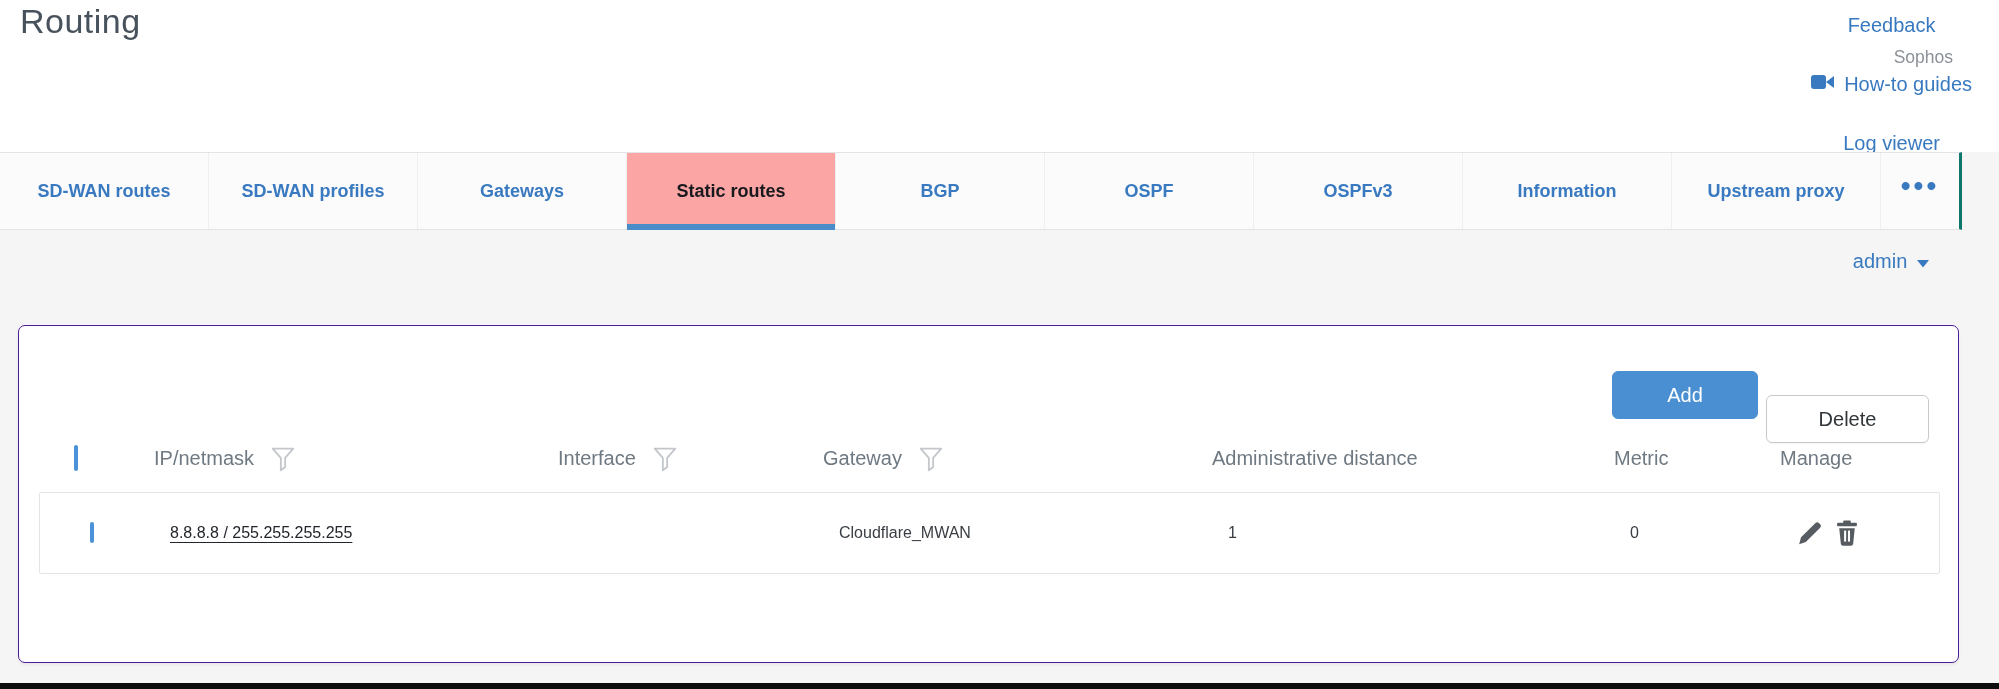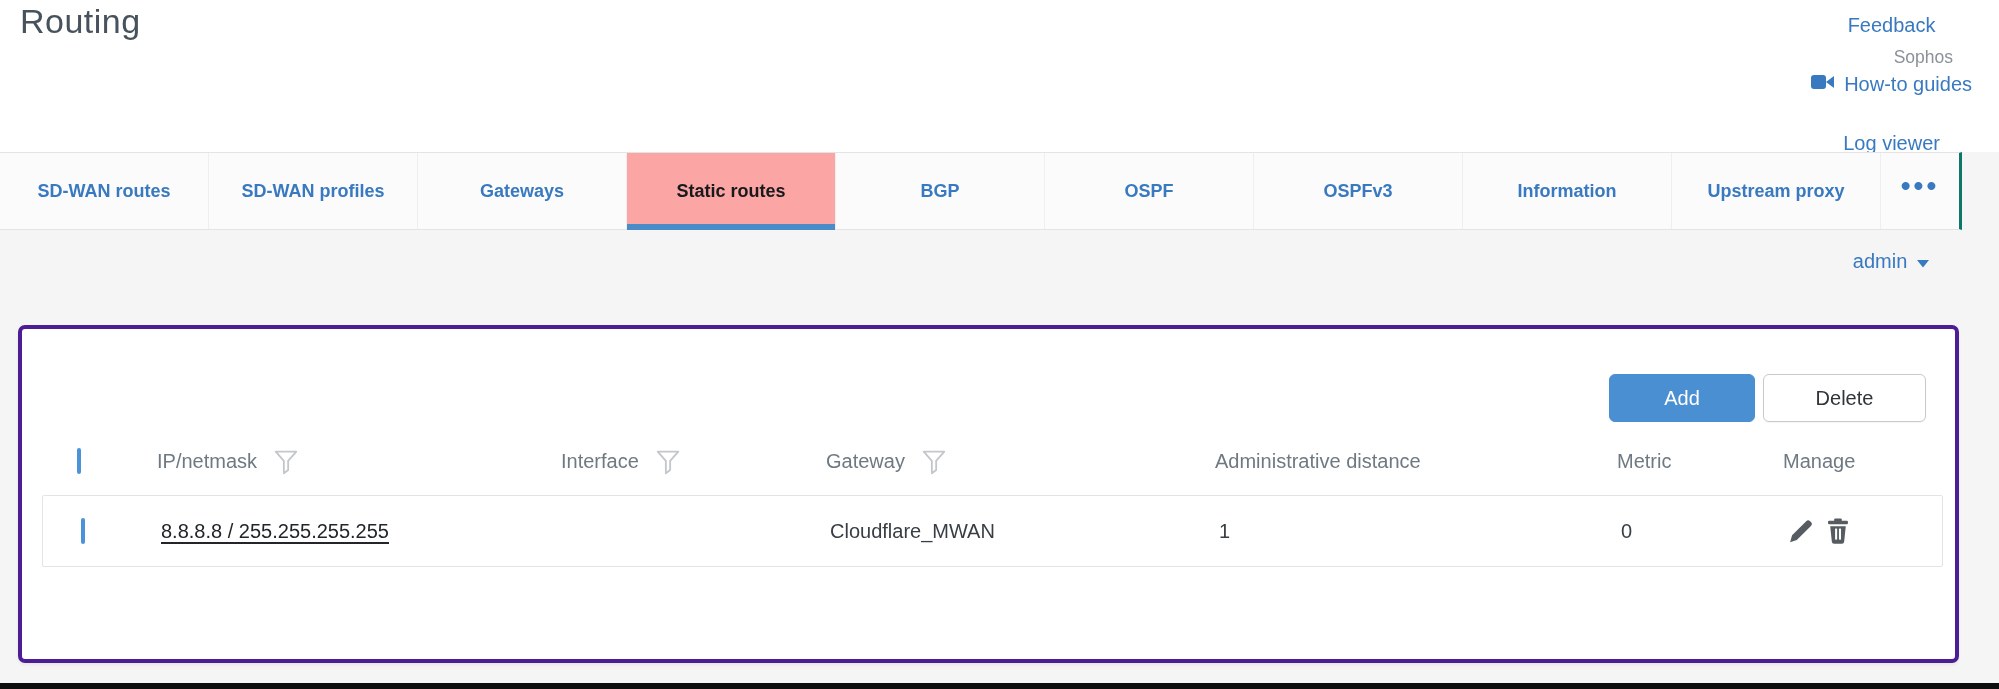--- a/index.html
+++ b/index.html
@@ -27,38 +27,38 @@
     font-size:18px; font-weight:bold; color:var(--accent,#3879c0);
     border-right:1px solid #efeff0; position:relative; cursor:pointer; white-space:nowrap;
   }
   .tab.active { background:#fca5a5; color:#17191d; }
   .tab.active::after { content:""; position:absolute; left:0; right:0; bottom:-1px; height:6px; background:var(--underline,#4a8cc8); }
   .tab.more { flex:1 1 auto; border-right:none; font-size:28px; letter-spacing:3px; line-height:10px; padding-bottom:10px; }
   
   .section-heading { position:absolute; left:20px; top:266px; font-size:29px; font-weight:400; color:#8a9198; letter-spacing:0.4px; }
   .card {
     position:absolute; left:18px; top:325px; width:1941px; height:338px;
-    background:#fff; border:4px solid #4c1d95; border-radius:7px;
+    background:#fff; border:1px solid #4c1d95; border-radius:7px;
     box-shadow:0 2px 3px rgba(0,0,0,0.06);
   }
   .btn-row { position:absolute; top:45px; right:29px; display:flex; gap:8px; }
   .btn { height:48px; border-radius:6px; font-size:20px; display:flex; align-items:center; justify-content:center; cursor:pointer; font-family:inherit; }
   .btn.primary { width:146px; background:var(--button_blue,#4a8fd2); border:1px solid var(--button_blue,#4a8fd2); color:#fff; }
-  .btn.secondary { width:163px; background:#fff; border:1px solid #c9c9cd; color:#303539; box-shadow:0 1px 1px rgba(0,0,0,0.04); }
+  .btn.secondary { width:163px; background:#fff; border:1px solid #c9c9cd; color:#303539; box-shadow:0 1px 1px rgba(0,0,0,0.04);margin-top:24px; }
   
   .grid-cols { display:grid; grid-template-columns:80px 404px 265px 389px 402px 166px auto; align-items:center; }
   .thead {
     position:absolute; left:55px; top:112px; right:20px; height:40px;
     color:#6f7982; font-size:20px;
   }
   .th { display:flex; align-items:center; gap:16px; white-space:nowrap; }
   .trow {
-    position:absolute; left:20px; top:166px; width:1901px; height:72px;
-    border:1px solid #e4e4e6; border-radius:2px; padding-left:38px;
-    font-size:20px; color:#383e44; background:#fff;
+    position:absolute; left:20px; top:166px; width:1901px; height:82px;
+    border:1px solid #e4e4e6; border-radius:2px; padding-left:50px;
+    font-size:16px; color:#383e44; background:#fff;
   }
   .ip-link { color:#22262b; text-decoration:underline; text-underline-offset:4px; cursor:pointer; white-space:nowrap; }
   .checkbox {
     width:23px; height:23px; border:2.5px solid var(--checkbox_blue,#4b92d8);
     border-radius:6px; background:#fff; cursor:pointer;
   }
   .manage-icons { display:flex; align-items:center; gap:11px; }
   .icon-btn { cursor:pointer; display:inline-flex; }
   .filter-icon { cursor:pointer; display:inline-flex; margin-top:2px; }
   .bottom-strip { position:absolute; left:0; bottom:0; width:100%; height:6px; background:#0c0d0e; }

